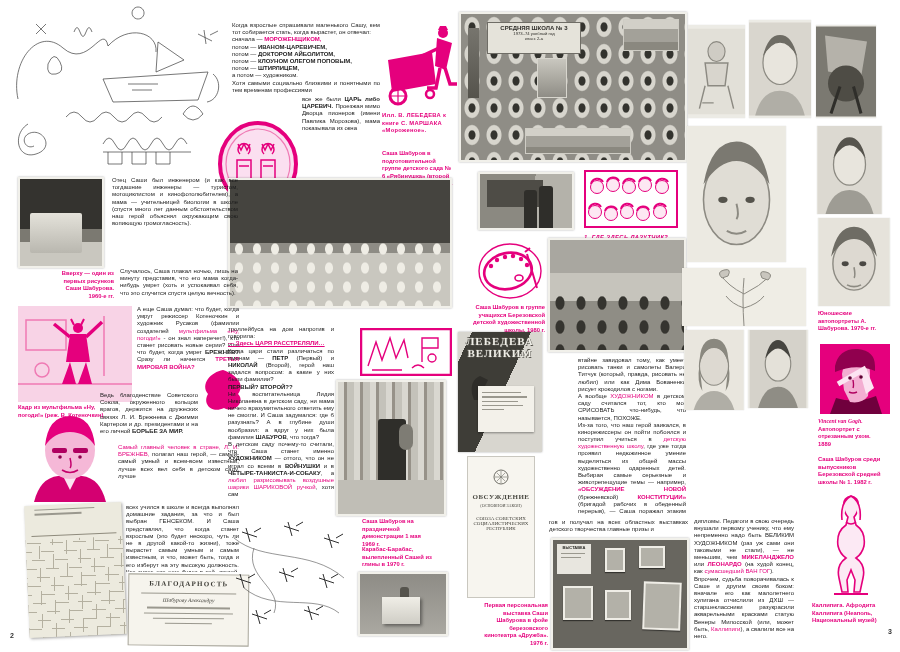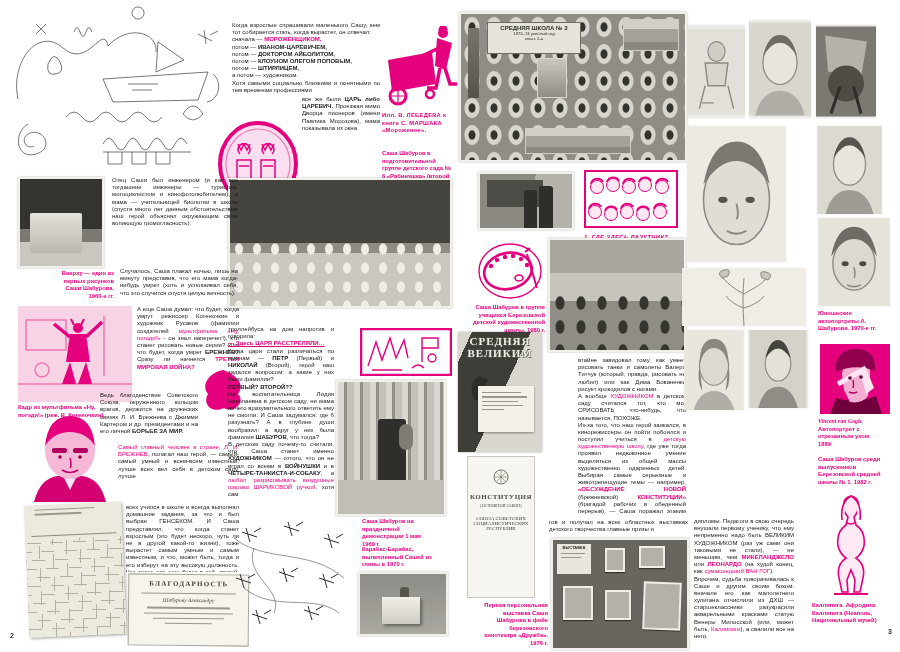--- a/index.html
+++ b/index.html
@@ -291,41 +291,41 @@
 
     <div class="abs ph artgroup" style="left:548px;top:238px;width:134px;height:110px">
         <i></i>
       </div>
 
     <div class="abs body" style="left:578px;top:357px;width:108px;height:158px"><span>втайне завидовал тому, как умеет рисовать танки и самолеты Валера Титчук (который, правда, рисовать не любил) или как Дима Бованенко рисует крокодилов с ногами.</span><br><span>А вообще </span><span class="s-pink">ХУДОЖНИКОМ</span><span> в детском саду считался тот, кто мог СРИСОВАТЬ что-нибудь, что называется, ПОХОЖЕ.</span><br><span>Из-за того, что наш герой заикался, в кинорежиссеры он пойти побоялся и поступил учиться в </span><span class="s-pink">детскую художественную школу</span><span>, где уже тогда проявил недюжинное умение выделяться из общей массы художественно одаренных детей. Выбирая самые серьезные и животрепещущие темы — например, </span><span class="s-pinkb">«ОБСУЖДЕНИЕ НОВОЙ</span><span> (брежневской) </span><span class="s-pinkb">КОНСТИТУЦИИ»</span><span> (бригадой рабочих в обеденный перерыв), — Саша поражал этаким недетским подходом своих педаго-</span></div>
 
     <div class="abs gramota" style="left:458px;top:332px;width:84px;height:120px">
       <div class="flagband"></div>
       <div class="gramota-title">
-        <div>СРЕДНЯЯ</div>
+        <div>ЛЕБЕДЕВА</div>
         <div>ВЕЛИКИМ</div>
       </div>
       <svg class="abs" style="left:10px;top:40px;width:26px;height:30px" viewBox="0 0 26 30">
         <path d="M4,22 Q2,8 12,4 L20,8 L17,14 L20,17 L16,20 L18,28 L6,28 Z" fill="#2e2d29"></path>
       </svg>
       <div class="letter" style="left:20px;top:54px;width:56px;height:46px">
         <div class="gline" style="width:70%;margin-top:6px"></div>
         <div class="gline" style="width:80%"></div>
         <div class="gline" style="width:64%"></div>
         <div class="gline" style="width:74%"></div>
         <div class="gline" style="width:40%"></div>
       </div>
     </div>
 
     <div class="abs konst" style="left:467px;top:456px;width:66px;height:140px">
       <svg style="margin-top:12px" width="16" height="16" viewBox="0 0 16 16">
         <circle cx="8" cy="8" r="7" fill="none" stroke="#6f6e66" stroke-width="1"></circle>
         <path d="M8,2 v12 M2,8 h12 M4,4 l8,8 M12,4 l-8,8" stroke="#6f6e66" stroke-width=".6"></path>
       </svg>
-      <div style="font-size:7px;font-weight:700;letter-spacing:.5px;margin-top:4px">КОНСТИТУЦИЯ</div>
+      <div style="font-size:7px;font-weight:700;letter-spacing:.5px;margin-top:4px">ОБСУЖДЕНИЕ</div>
       <div style="font-size:4.2px;margin-top:2px">(ОСНОВНОЙ ЗАКОН)</div>
       <div style="font-size:5px;margin-top:8px">СОЮЗА СОВЕТСКИХ</div>
       <div style="font-size:5px">СОЦИАЛИСТИЧЕСКИХ</div>
       <div style="font-size:5px">РЕСПУБЛИК</div>
     </div>
     <div class="abs cap cap-r" style="left:478px;top:602px;width:70px">Первая персональная выставка Саши Шабурова в фойе березовского кинотеатра «Дружба». 1976 г.</div>
 
     <div class="abs body" style="left:549px;top:519px;width:139px;height:17px">гов и получал на всех областных выставках детского творчества главные призы и</div>
 
     <div class="abs ph exh" style="left:551px;top:538px;width:134px;height:108px">

